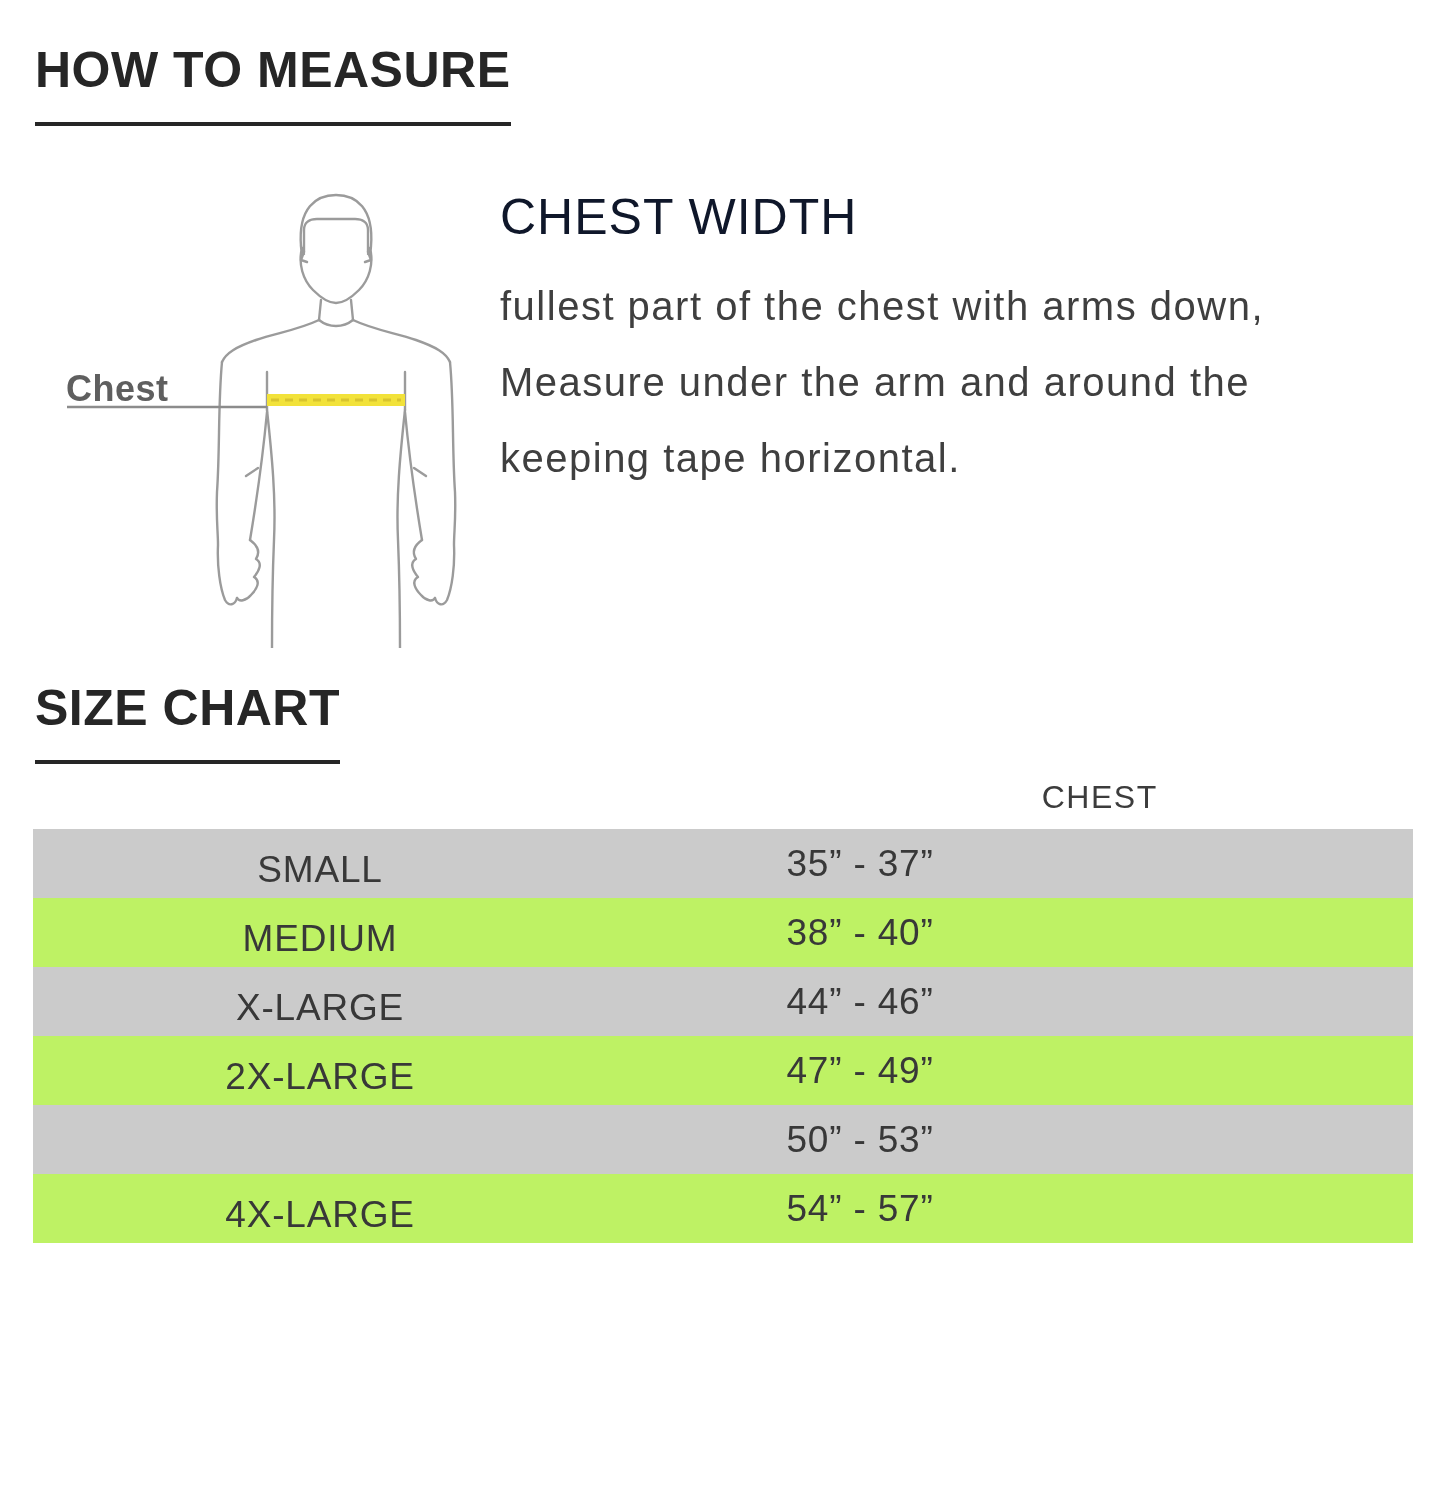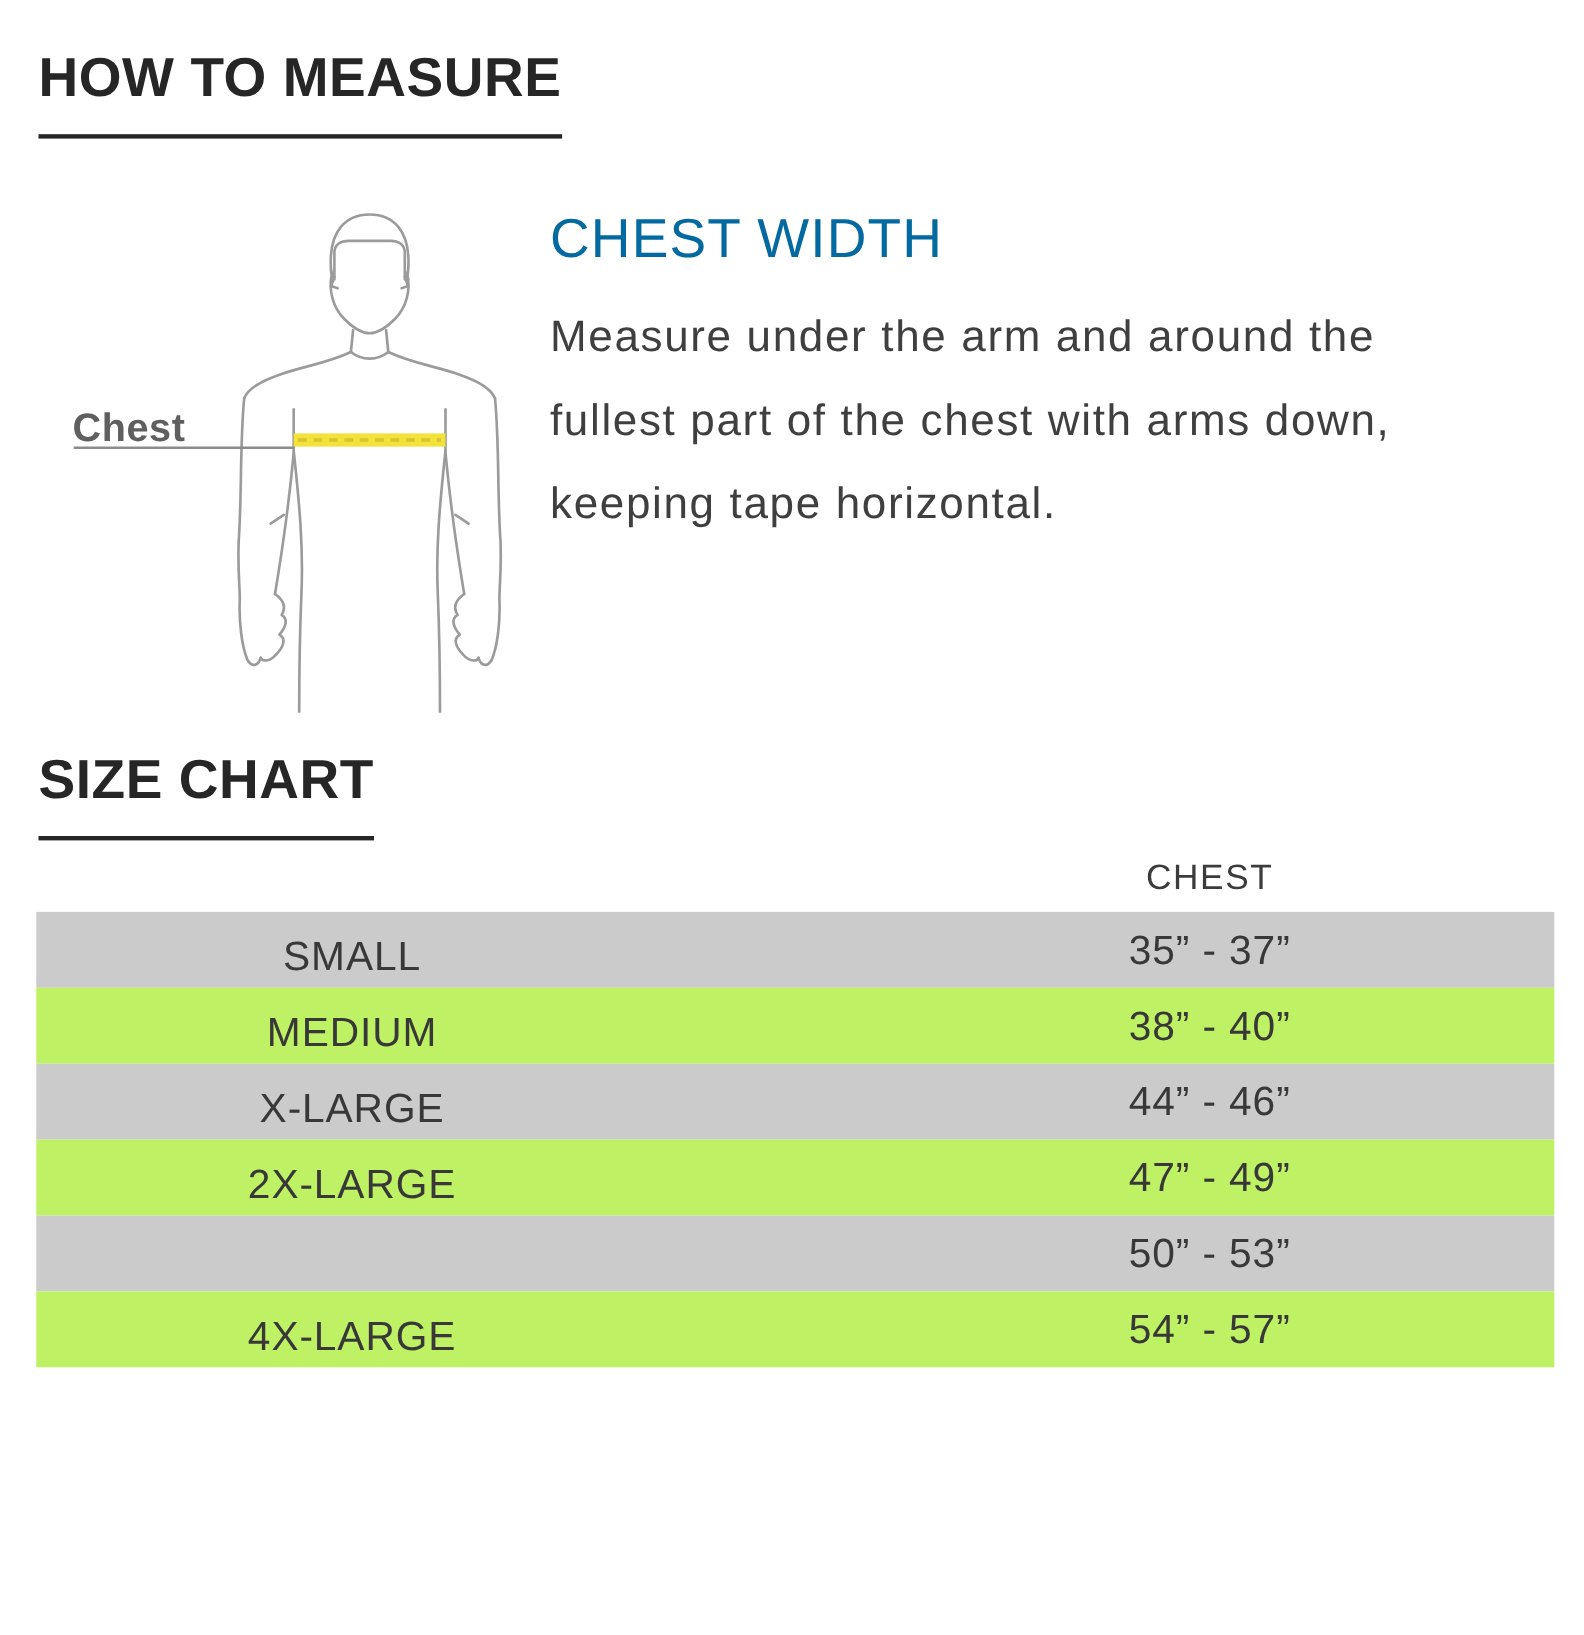--- a/index.html
+++ b/index.html
@@ -35,21 +35,21 @@
     color: #5f5f5f;
     line-height: 1;
     letter-spacing: 0.5px;
   }
   .chest-width-title {
     position: absolute;
     left: 500px;
     top: 190px;
     font-size: 50px;
     font-weight: 400;
-    color: #0369a1;
+    color: #0f172a;
     letter-spacing: 1px;
     line-height: 1.1;
   }
   .chest-width-desc {
     position: absolute;
     left: 500px;
     top: 268px;
     font-size: 40px;
     font-weight: 400;
     color: #3f3f3f;
@@ -80,21 +80,21 @@
   }
   .trow {
     height: 69px;
     font-size: 37px;
     color: #383838;
     letter-spacing: 0.8px;
     background: #bef264;
   }
   .trow:nth-child(odd) { background: #cbcbcb; }
   .cell-size { grid-column: 1; text-align: center; margin-top: 12px; }
-  .cell-chest { grid-column: 3; text-align: center; }
+  .cell-chest { grid-column: 3; }
   .hdr-chest { grid-column: 3; text-align: center; }
 </style>
 </head>
 <body>
 
 <div class="page">
 
   <div id="h1" class="h-heading">HOW TO MEASURE</div>
 
   <div class="figure-wrap">
@@ -139,22 +139,22 @@
 
       <path d="M31 219 H231" stroke="#8c8c8c" stroke-width="2.4" fill="none"></path>
     </svg>
   </div>
 
   <div class="chest-label">Chest</div>
 
   <div class="chest-width-title">CHEST WIDTH</div>
 
   <div class="chest-width-desc">
+    <div>fullest part of the chest with arms down,</div>
     <div>Measure under the arm and around the</div>
-    <div>fullest part of the chest with arms down,</div>
     <div>keeping tape horizontal.</div>
   </div>
 
   <div id="h2" class="h-heading">SIZE CHART</div>
 
   <div class="chart-header-row">
     <div class="hdr-chest">CHEST</div>
   </div>
 
   <div class="size-table">

